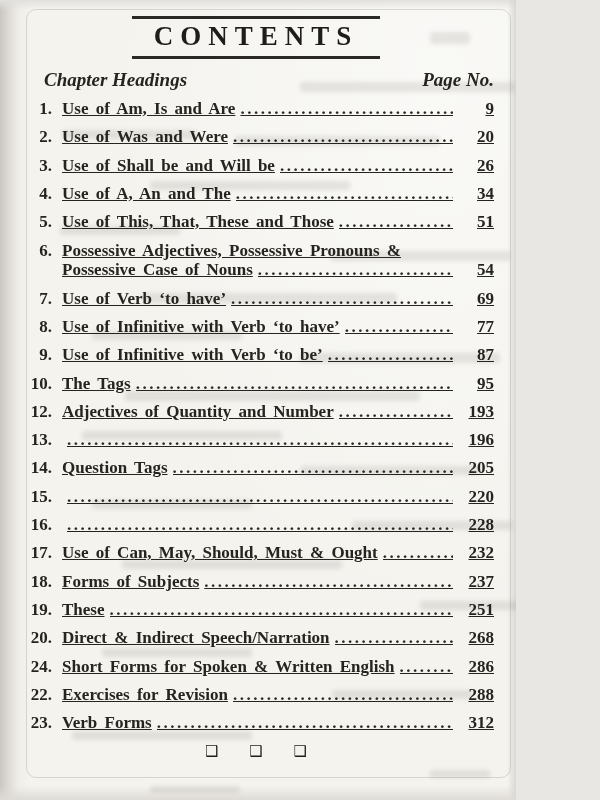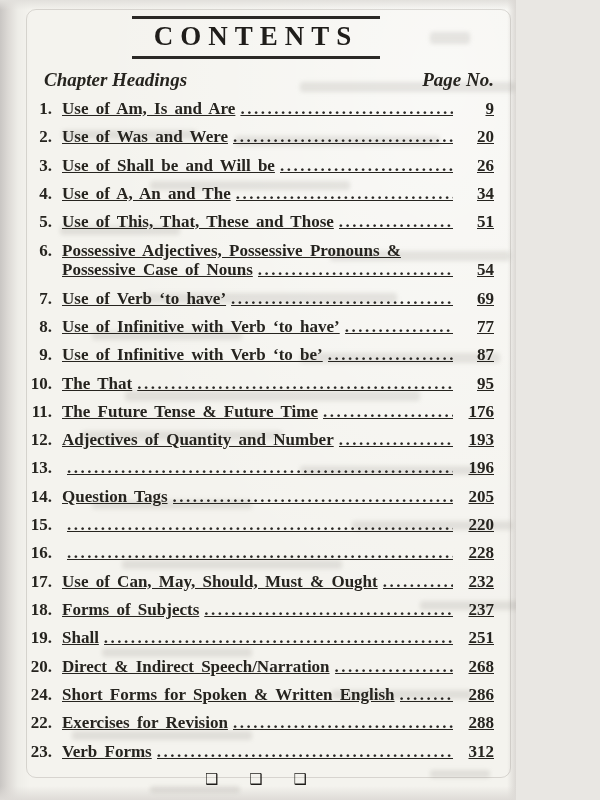--- a/index.html
+++ b/index.html
@@ -210,37 +210,27 @@
               <span class="dots"></span>
               <span class="pg">87</span>
             </div>
           </div>
   </div>
 
   <div class="row">
     <span class="num">10.</span>
     <div class="main">
             <div class="line">
-              <span class="t">The That</span>
+              <span class="t">The Tags</span>
               <span class="dots"></span>
               <span class="pg">95</span>
             </div>
           </div>
   </div>
 
-  <div class="row">
-    <span class="num">11.</span>
-    <div class="main">
-            <div class="line">
-              <span class="t">The Future Tense &amp; Future Time</span>
-              <span class="dots"></span>
-              <span class="pg">176</span>
-            </div>
-          </div>
-  </div>
 
   <div class="row">
     <span class="num">12.</span>
     <div class="main">
             <div class="line">
               <span class="t">Adjectives of Quantity and Number</span>
               <span class="dots"></span>
               <span class="pg">193</span>
             </div>
           </div>
@@ -306,21 +296,21 @@
               <span class="dots"></span>
               <span class="pg">237</span>
             </div>
           </div>
   </div>
 
   <div class="row">
     <span class="num">19.</span>
     <div class="main">
             <div class="line">
-              <span class="t">Shall</span>
+              <span class="t">These</span>
               <span class="dots"></span>
               <span class="pg">251</span>
             </div>
           </div>
   </div>
 
   <div class="row">
     <span class="num">20.</span>
     <div class="main">
             <div class="line">

